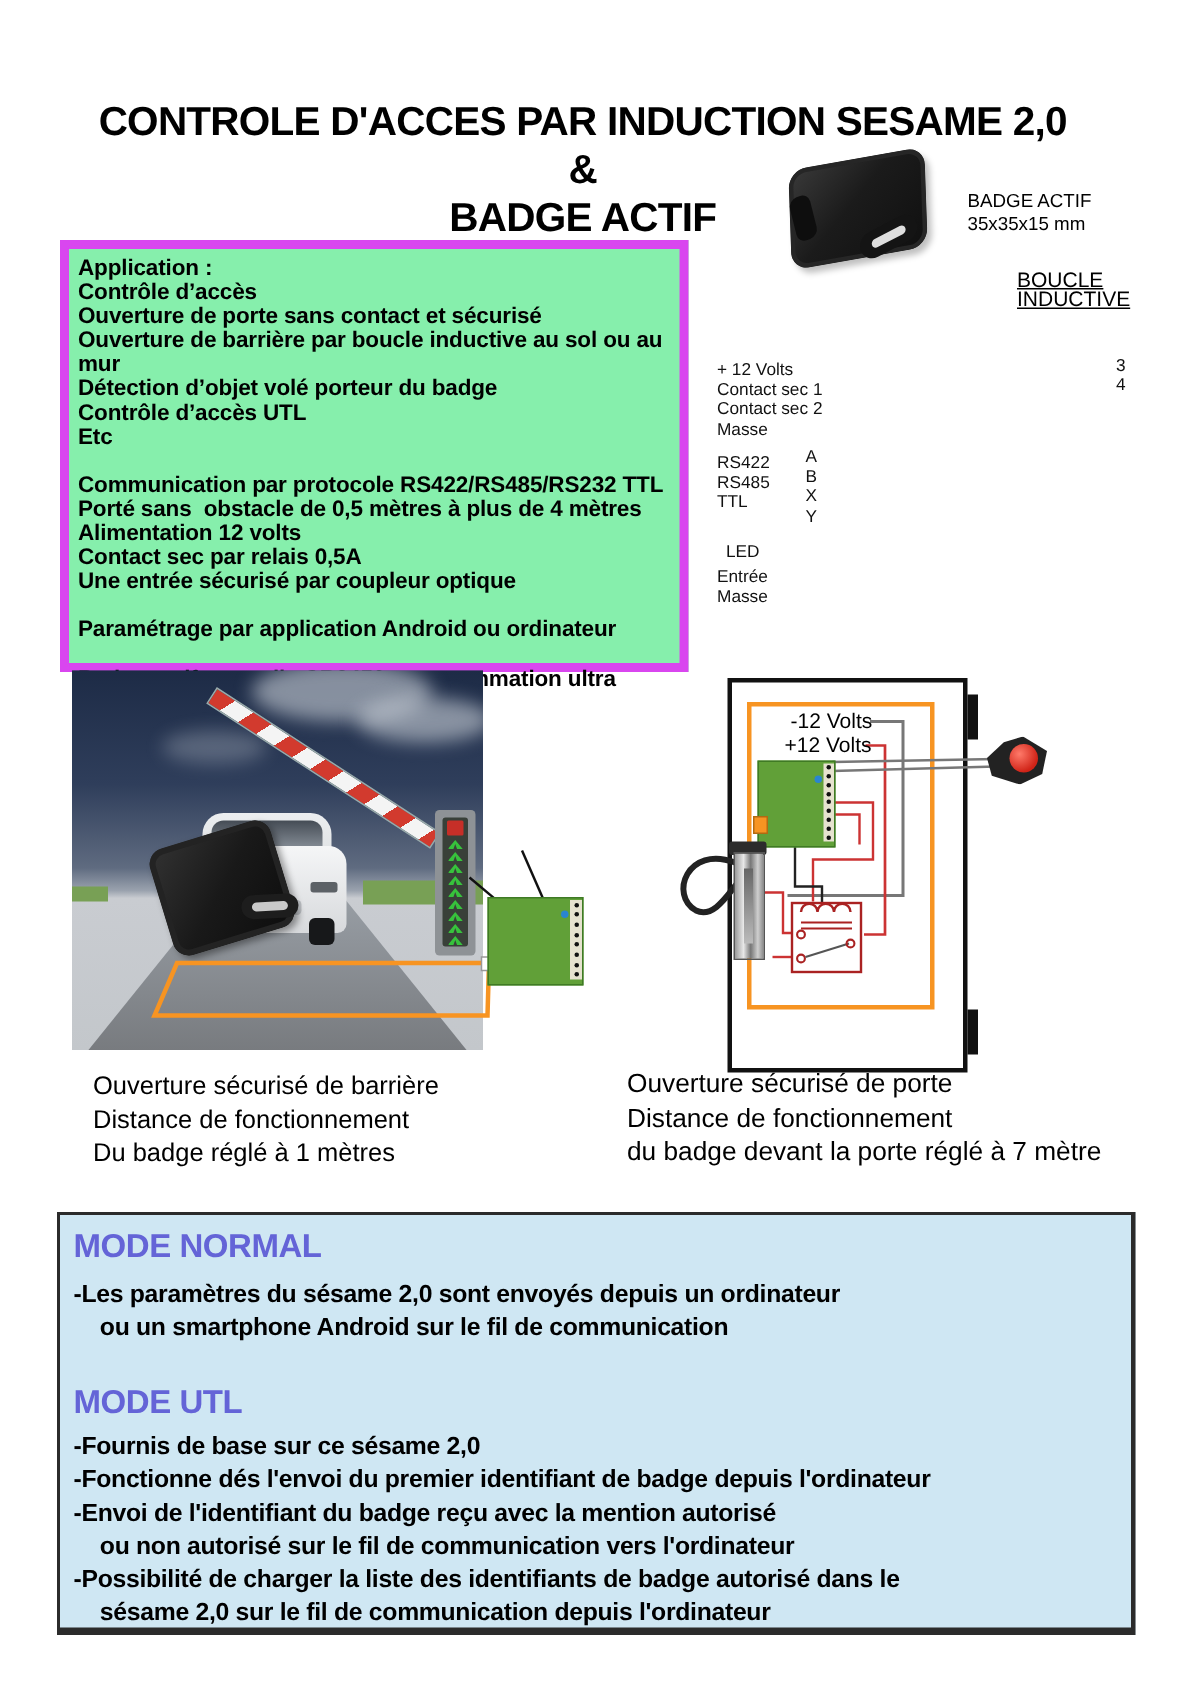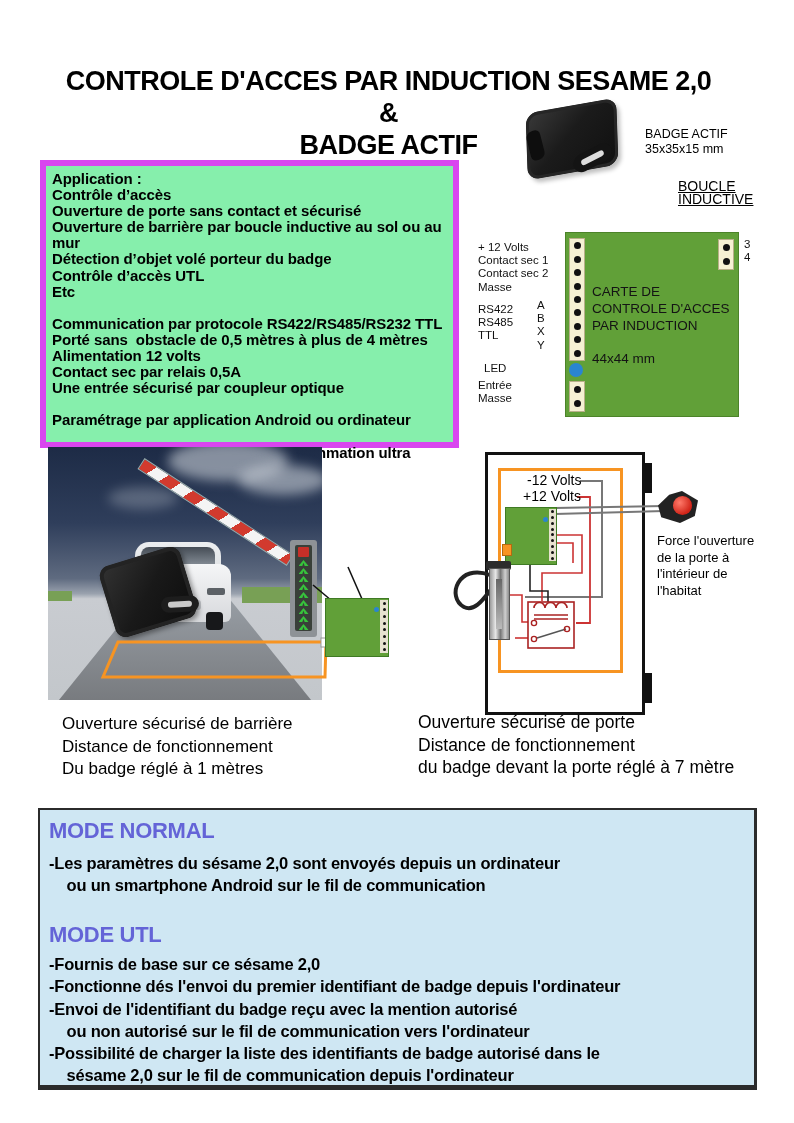--- a/index.html
+++ b/index.html
@@ -156,46 +156,20 @@
 Alimentation 12 volts
 Contact sec par relais 0,5A
 Une entrée sécurisé par coupleur optique
 
 Paramétrage par application Android ou ordinateur
 
 Badge actif avec pile CR2450 , consommation ultra faible</div>
 
   <div class="abs boucle-label pre">BOUCLE
 INDUCTIVE</div>
-  <div class="abs board">
-    <div class="strip strip-l">
-      <i class="pin"></i>
-        <i class="pin"></i>
-        <i class="pin"></i>
-        <i class="pin"></i>
-        <i class="pin"></i>
-      <i class="pin"></i>
-        <i class="pin"></i>
-        <i class="pin"></i>
-        <i class="pin"></i>
-    </div>
-    <div class="led-dot"></div>
-    <div class="strip strip-l2">
-      <i class="pin"></i>
-        <i class="pin"></i>
-    </div>
-    <div class="strip strip-r">
-      <i class="pin"></i>
-        <i class="pin"></i>
-    </div>
-    <div class="board-title pre">CARTE DE
-CONTROLE D'ACCES
-PAR INDUCTION</div>
-    <div class="board-size">44x44 mm</div>
-  </div>
   <div class="abs side-label lbl-power pre">+ 12 Volts
 Contact sec 1
 Contact sec 2
 Masse</div>
   <div class="abs side-label lbl-proto pre">RS422
 RS485
 TTL</div>
   <div class="abs side-label lbl-abxy pre">A
 B
 X
@@ -310,24 +284,20 @@
       <span class="blue"></span>
       <span class="oconn"></span>
     </div>
     <div class="strike-cap"></div>
     <div class="strike"></div>
     <div class="pushbtn">
         <i></i>
       </div>
     <div class="volt-label" style="left:97px;top:27px;">-12 Volts</div>
     <div class="volt-label" style="left:93px;top:43px;">+12 Volts</div>
-    <div class="force-text pre">Force l'ouverture
-de la porte à
-l'intérieur de
-l'habitat</div>
   </div>
   <div class="abs caption cap-door pre">Ouverture sécurisé de porte
 Distance de fonctionnement
 du badge devant la porte réglé à 7 mètre</div>
 
   <div class="abs mode-box">
     <div class="mode-head" style="top:8px;">MODE NORMAL</div>
     <div class="mode-body pre" style="top:42px;">-Les paramètres du sésame 2,0 sont envoyés depuis un ordinateur
     ou un smartphone Android sur le fil de communication</div>
     <div class="mode-head" style="top:112px;">MODE UTL</div>

